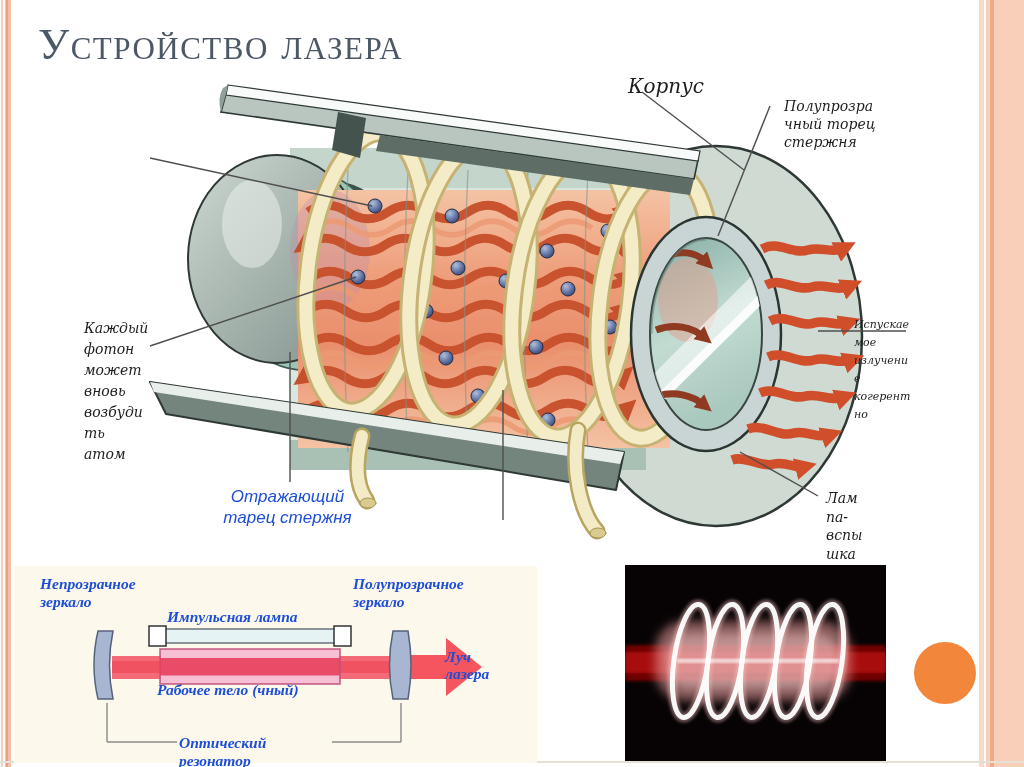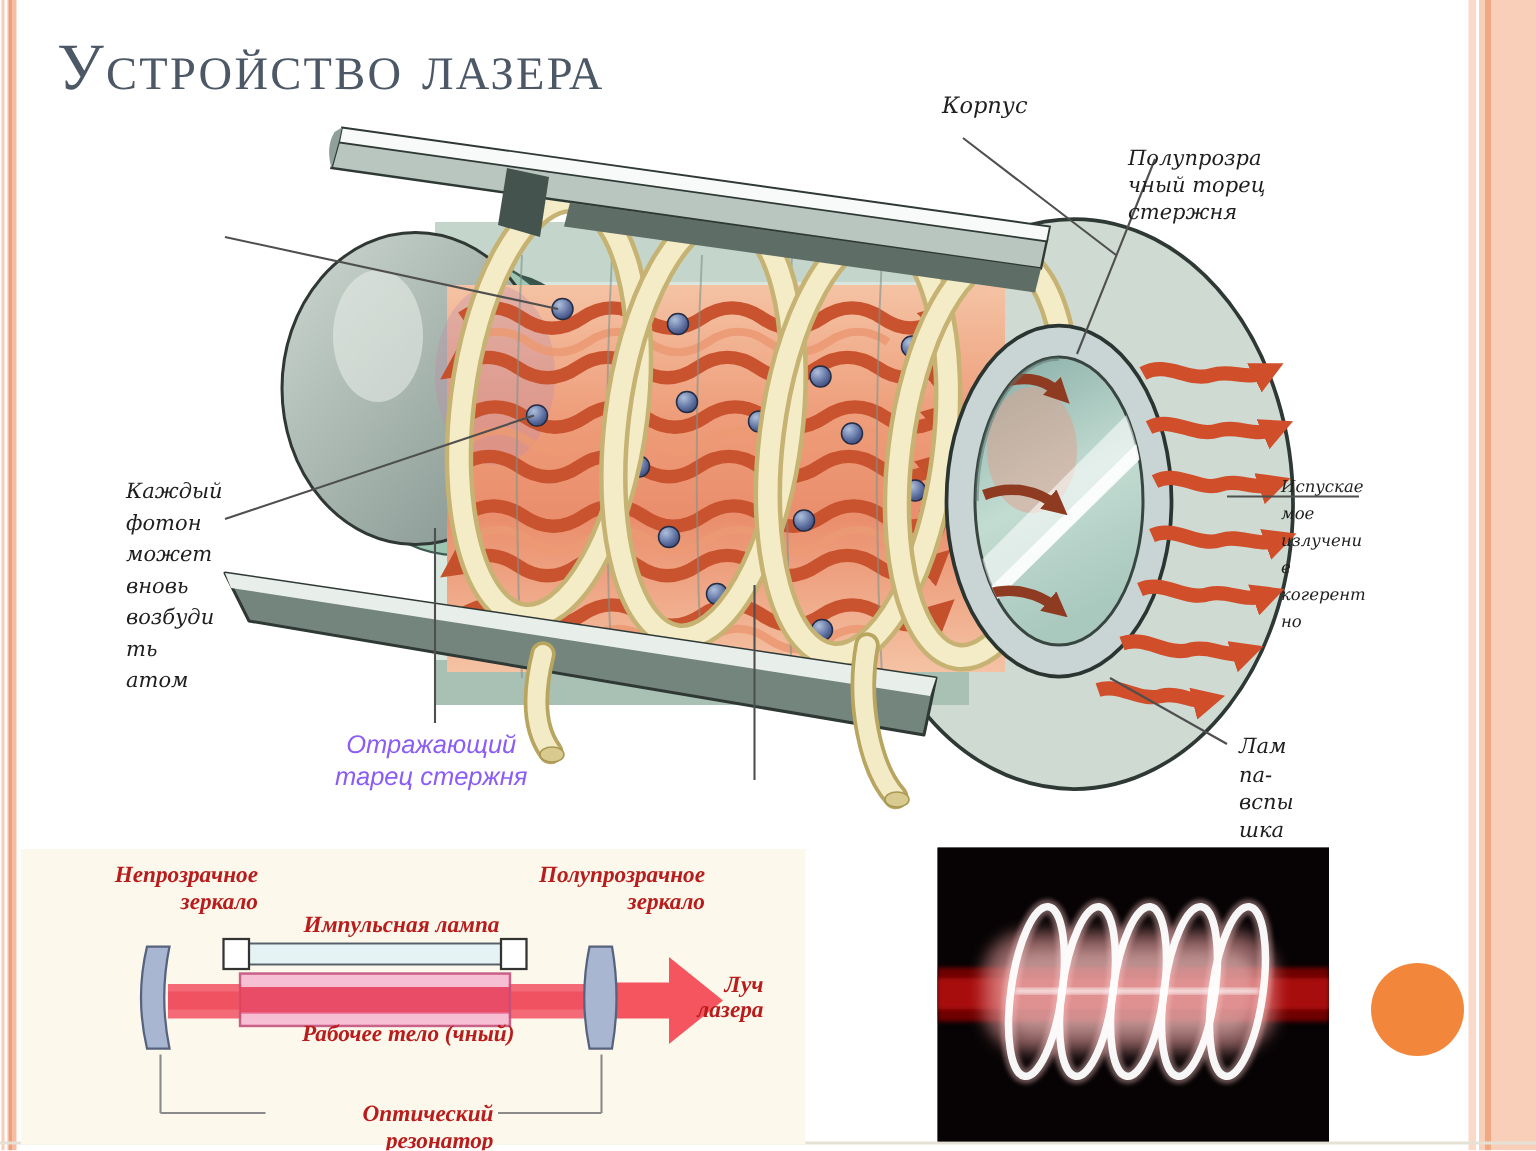--- a/index.html
+++ b/index.html
@@ -2,47 +2,47 @@
 <html><head>
 <meta charset="utf-8">
 <style>
   html,body{margin:0;padding:0;background:#fff}
   #slide{position:relative;width:1024px;height:767px;background:#ffffff;overflow:hidden;
          font-family:"Liberation Serif",serif}
   #title{position:absolute;left:26px;top:8px;margin:12px;font-weight:400;
          font-size:44px;line-height:1.15;font-variant:small-caps;letter-spacing:1.5px;
          color:#4D5866;font-family:"Liberation Serif",serif}
   .lbl{position:absolute;font:italic 14px/19px "DejaVu Serif",serif;color:#1E1E1E;white-space:pre-line}
-  .lbl-sans{position:absolute;font:italic 17px/21px "Liberation Sans",sans-serif;color:#8b5cf6;
+  .lbl-sans{position:absolute;font:italic 17px/21px "Liberation Sans",sans-serif;color:#1d4ed8;
             text-align:center;white-space:pre-line}
-  .slbl{position:absolute;font:italic 600 15.5px/18px "Liberation Serif",serif;color:#b91c1c;
-        text-align:right;white-space:pre-line}
+  .slbl{position:absolute;font:italic 600 15.5px/18px "Liberation Serif",serif;color:#1d4ed8;
+        text-align:left;white-space:pre-line}
   .stripe{position:absolute;top:0;height:767px}
   #stripeL1{left:1px;width:2px;background:#F8CDB9}
   #stripeL2{left:5px;width:6px;background:#F6BDA4}
   #stripeL3{left:6px;width:2px;background:#EC9F79}
   #stripeR1{left:979px;width:5px;background:#FAD9C9}
   #stripeR2{left:986px;width:38px;background:#F9CFBA}
   #stripeR3{left:990px;width:4px;background:#EFA983}
   #artsvg{position:absolute;left:0;top:0;width:1024px;height:767px}
   #photo{position:absolute;left:625px;top:565px;width:261px;height:196px;background:#000}
   #circle{position:absolute;left:914px;top:642px;width:62px;height:62px;border-radius:50%;background:#F2873C}
   #baseline{position:absolute;left:0;top:761px;width:1024px;height:2px;background:#E5E1D4}
   
   #lbl-photons{left:84px;top:159px}
   #lbl-each{left:84px;top:318px;line-height:21px}
-  #lbl-korpus{left:628px;top:61px;font-size:15px}
-  #lbl-semiend{left:752px;top:97px;line-height:18px}
+  #lbl-korpus{left:628px;top:77px;font-size:20px}
+  #lbl-semiend{left:784px;top:97px;line-height:18px}
   #lbl-emit{left:854px;top:316px;font-size:11px;line-height:18px}
   #lbl-reflectend{left:175px;top:486px;width:225px}
   #lbl-rubyrod{left:395px;top:524px;width:230px}
   #lbl-flashlamp{left:826px;top:489px;line-height:18.5px}
   #slbl-opaque{left:40px;top:575px;width:132px}
   #slbl-pulse{left:167px;top:608px;width:166px}
-  #slbl-semimirror{left:336px;top:575px;width:134px}
+  #slbl-semimirror{left:353px;top:575px;width:134px}
   #slbl-beam{left:445px;top:648px;width:64px;line-height:17px}
   #slbl-working{left:157px;top:681px;width:186px}
   #slbl-resonator{left:179px;top:734px;width:150px}
 </style>
 </head>
 <body>
 
 <div id="slide">
 
   <div class="stripe" id="stripeL1"></div>

